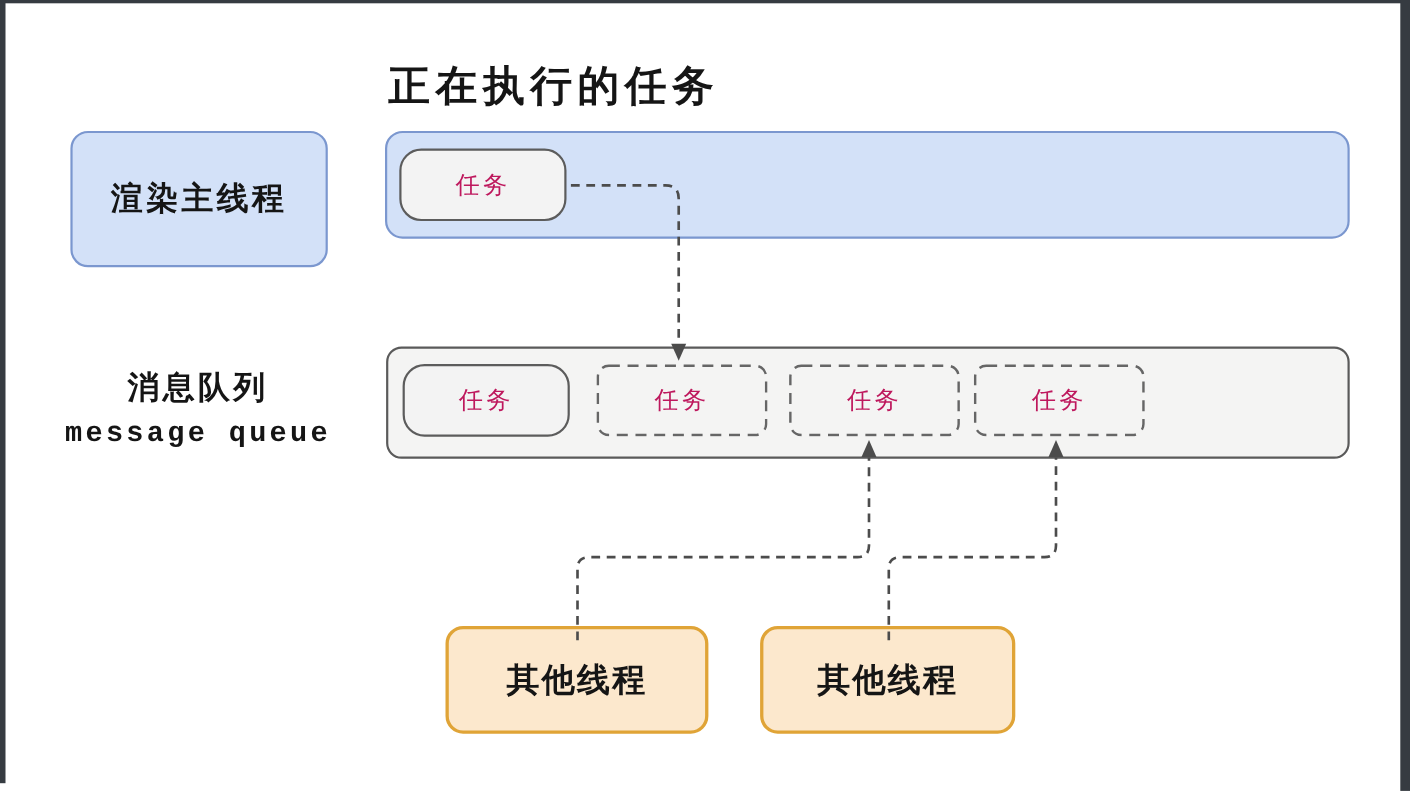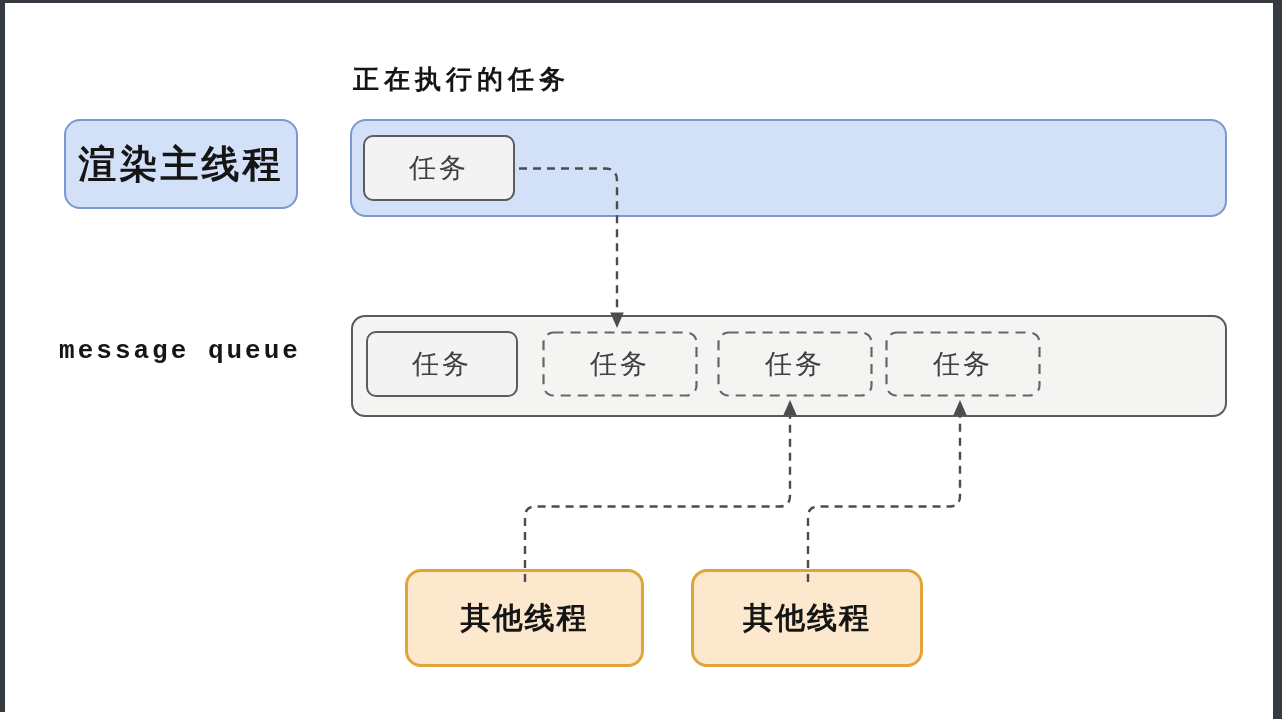--- a/index.html
+++ b/index.html
@@ -11,32 +11,32 @@
   }
   html,body{margin:0;padding:0;}
   body{font-family:"Liberation Sans","DejaVu Sans",sans-serif;background:var(--canvas);}
   .stage{position:relative;width:1282px;height:719px;background:var(--canvas);overflow:hidden;}
 
   
   .frame-top{position:absolute;left:0;top:0;width:1282px;height:3px;background:var(--frame);}
   .frame-left{position:absolute;left:0;top:0;width:5px;height:712px;background:var(--frame);}
   .frame-right{position:absolute;right:0;top:0;width:9px;height:719px;background:var(--frame);}
 
-  .title{position:absolute;left:353px;top:61px;font-size:26px;line-height:37px;
+  .title{position:absolute;left:353px;top:61px;font-size:38px;line-height:37px;
          font-weight:700;letter-spacing:5px;color:var(--text);white-space:nowrap;text-align:center;}
 
   .bluebox{position:absolute;background:var(--blue-fill);border:2px solid var(--blue-border);
            border-radius:16px;box-sizing:border-box;}
-  .render-thread{left:64px;top:119px;width:234px;height:90px;display:flex;align-items:center;
-                 justify-content:center;font-size:38px;font-weight:700;letter-spacing:3px;color:var(--text);}
+  .render-thread{left:64px;top:119px;width:234px;height:124px;display:flex;align-items:center;
+                 justify-content:center;font-size:29px;font-weight:700;letter-spacing:3px;color:var(--text);}
   .main-bar{left:350px;top:119px;width:877px;height:98px;}
 
-  .taskbox{position:absolute;width:152px;height:66px;box-sizing:border-box;border-radius:10px;
+  .taskbox{position:absolute;width:152px;height:66px;box-sizing:border-box;border-radius:20px;
            display:flex;align-items:center;justify-content:center;
-           font-size:27px;font-weight:500;letter-spacing:3px;color:#404040;}
+           font-size:22px;font-weight:500;letter-spacing:3px;color:#be185d;}
   .taskbox.solid{background:var(--task-fill);border:2px solid var(--task-border);}
   .taskbox.dashed{background:transparent;border:none;}
   .taskbox.dashed svg{position:absolute;left:0;top:0;}
   .taskbox.dashed svg rect{fill:none;stroke:var(--dashed-border);stroke-width:2.2;stroke-dasharray:10 7;}
   .taskbox span{position:relative;}
 
   .cur-task{left:363px;top:135px;}
 
   .queue{position:absolute;left:351px;top:315px;width:876px;height:102px;box-sizing:border-box;
          background:var(--queue-fill);border:2.5px solid var(--queue-border);border-radius:14px;}
@@ -75,20 +75,21 @@
 
   <div class="bluebox main-bar"></div>
 
   <div class="taskbox solid cur-task">
     <span>任务</span>
   </div>
 
   <div class="queue"></div>
 
   <div class="queue-label">
+    <div class="cn">消息队列</div>
     <div class="en">message queue</div>
   </div>
 
   <div class="taskbox solid q1">
     <span>任务</span>
   </div>
 
   <div class="taskbox dashed q2">
     <svg width="156" height="66">
       <rect x="1.5" y="1.5" width="153" height="63" rx="10"></rect>

